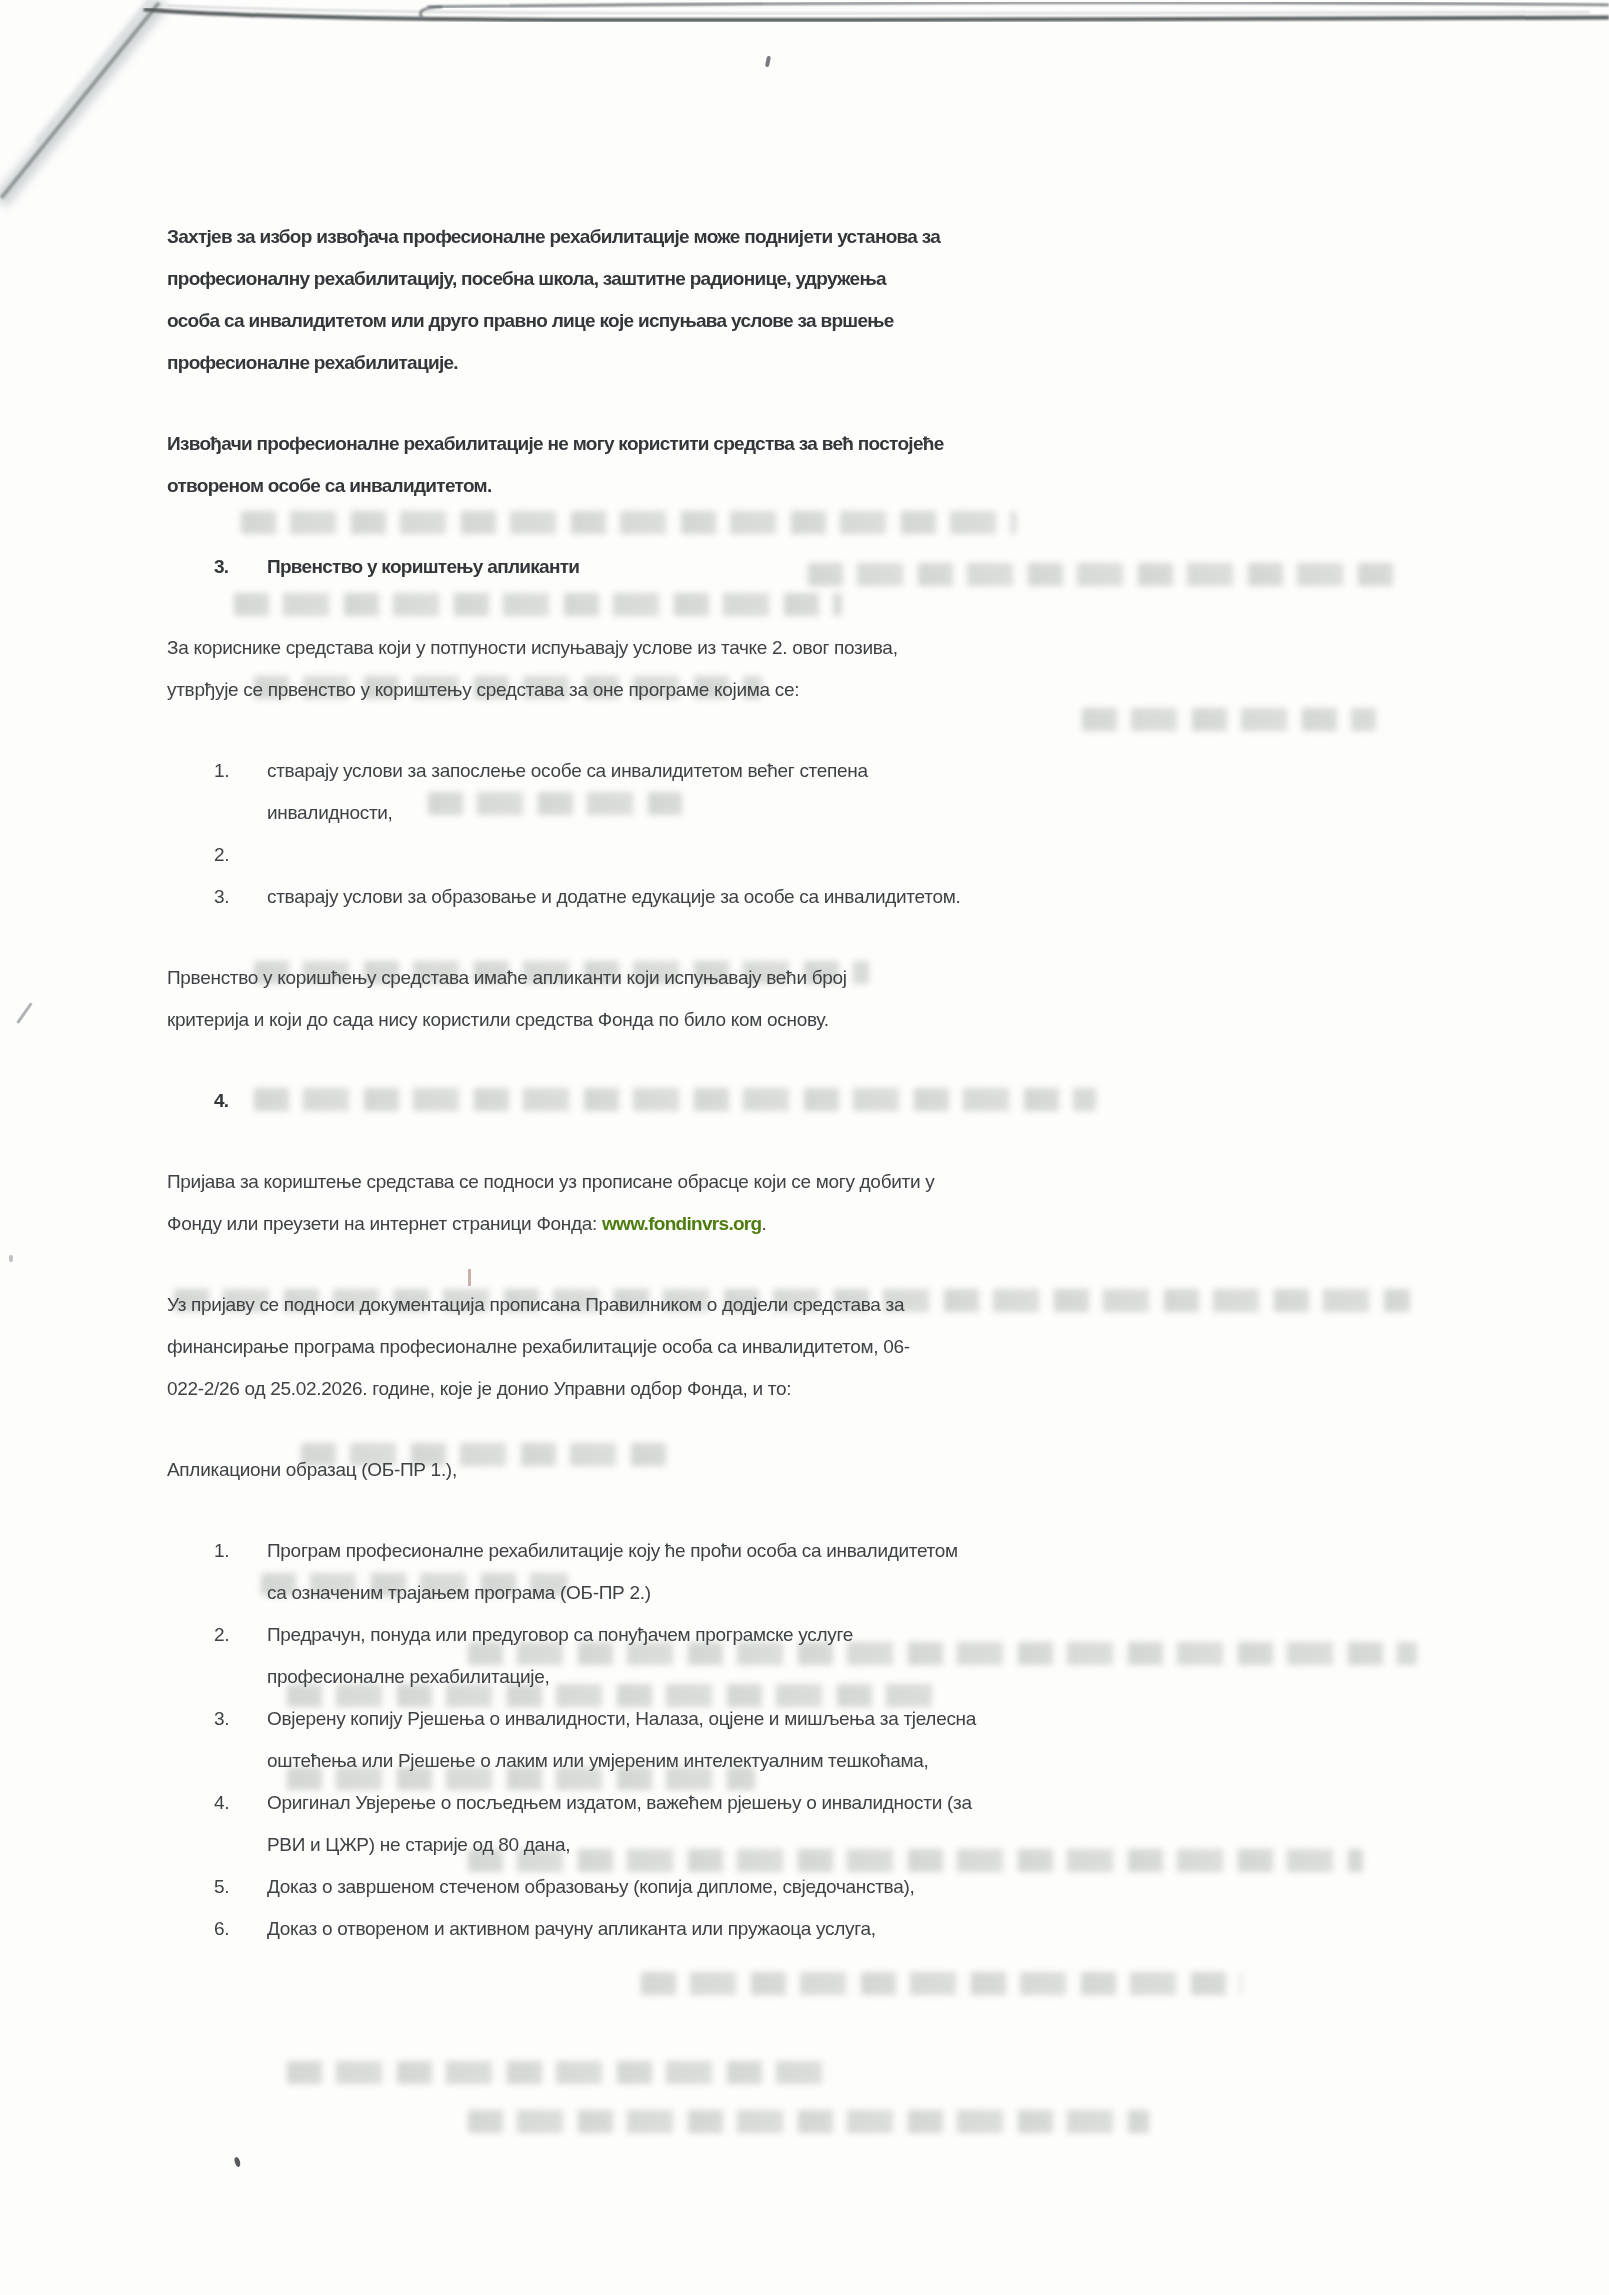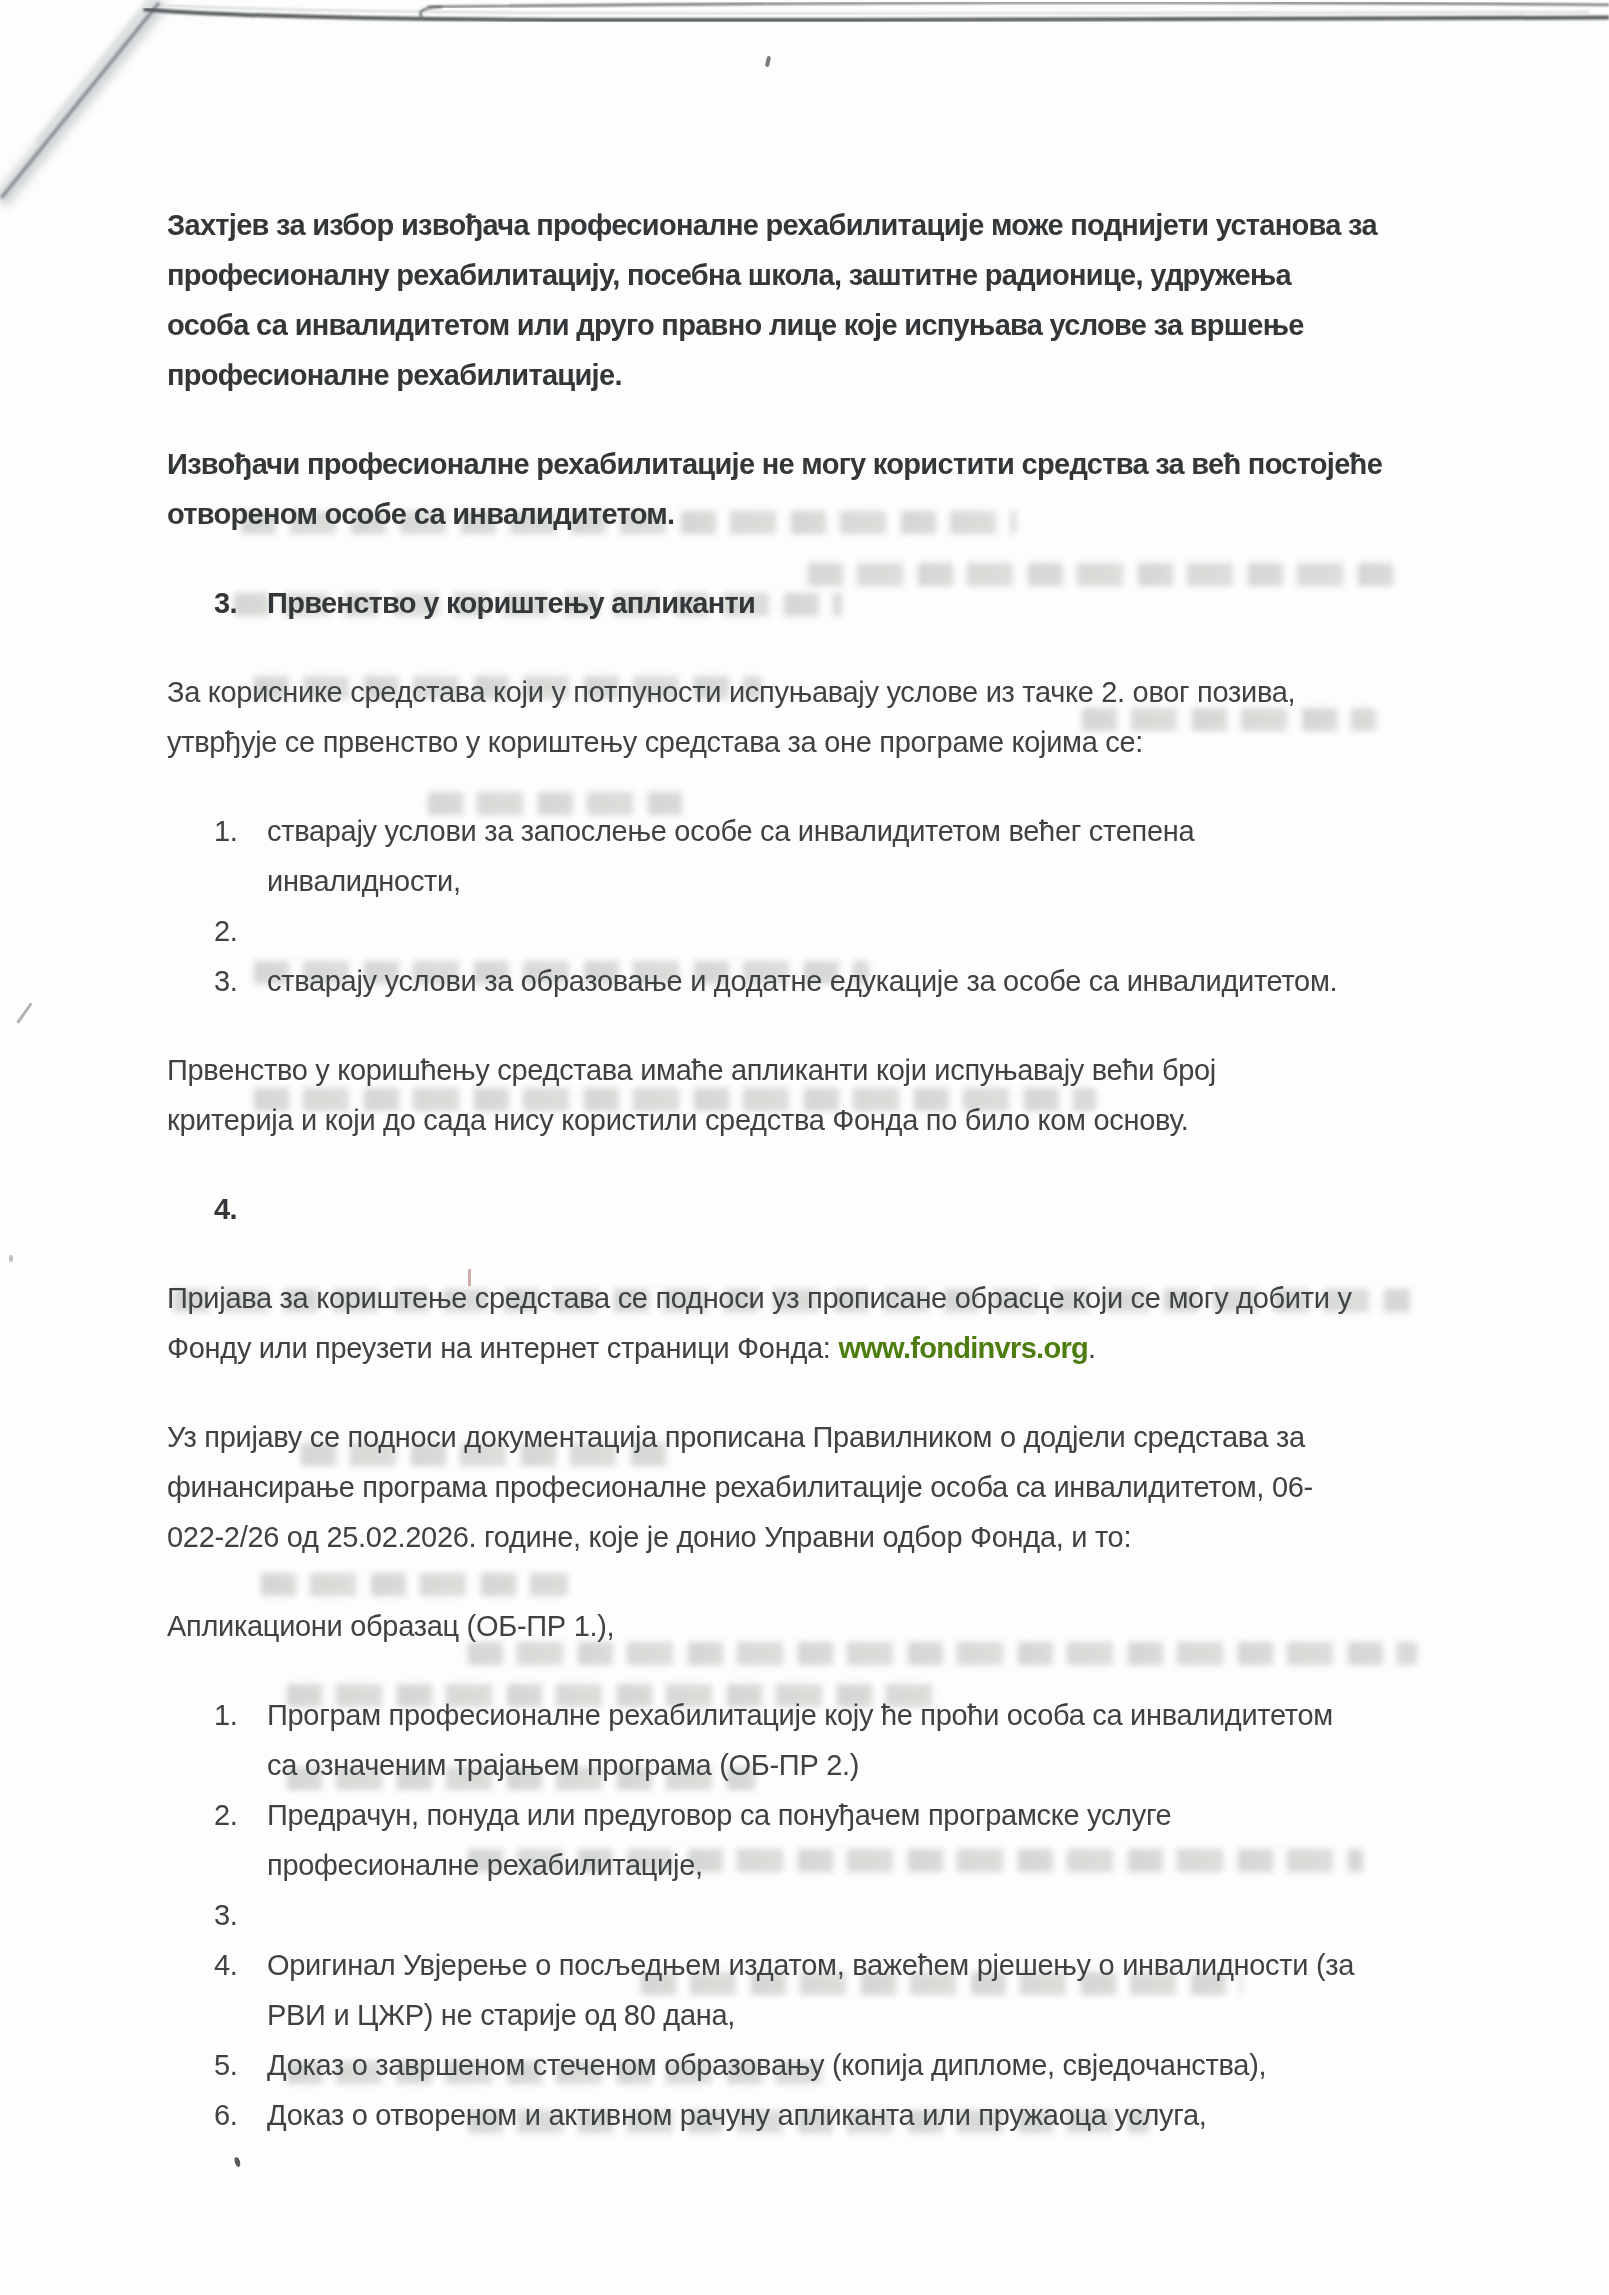--- a/index.html
+++ b/index.html
@@ -38,26 +38,26 @@
     background: repeating-linear-gradient(90deg,
       #a9afaa 0px, #b6bab4 35px,
       rgba(255,255,255,0) 35px, rgba(255,255,255,0) 49px,
       #b1b6b0 49px, #bcc0ba 95px,
       rgba(255,255,255,0) 95px, rgba(255,255,255,0) 110px);
     border-radius: 2.7px;
   }
   
   .content {
     position: absolute;
-    top: 200px;
+    top: 216px;
     left: 167px;
     width: 1403px;
     color: #3f4245;
-    font-size: 29px;
-    line-height: 50px;
+    font-size: 19px;
+    line-height: 42px;
     letter-spacing: -0.3px;
     filter: blur(0.3px);
   }
   .content p {
     margin: 0 0 39px 0;
     white-space: pre-line;
     width: 1336px;
   }
   .bold {
     font-weight: 700;
@@ -205,20 +205,22 @@
         <span class="txt">Програм професионалне рехабилитације коју ће проћи особа са инвалидитетом
 са означеним трајањем програма (ОБ-ПР 2.)</span>
       </li>
       <li>
         <span class="num">2.</span>
         <span class="txt">Предрачун, понуда или предуговор са понуђачем програмске услуге
 професионалне рехабилитације,</span>
       </li>
       <li>
         <span class="num">3.</span>
+        <span class="txt">Овјерену копију Рјешења о инвалидности, Налаза, оцјене и мишљења за тјелесна
+оштећења или Рјешење о лаким или умјереним интелектуалним тешкоћама,</span>
       </li>
       <li>
         <span class="num">4.</span>
         <span class="txt">Оригинал Увјерење о посљедњем издатом, важећем рјешењу о инвалидности (за
 РВИ и ЦЖР) не старије од 80 дана,</span>
       </li>
       <li>
         <span class="num">5.</span>
         <span class="txt">Доказ о завршеном стеченом образовању (копија дипломе, свједочанства),</span>
       </li>

